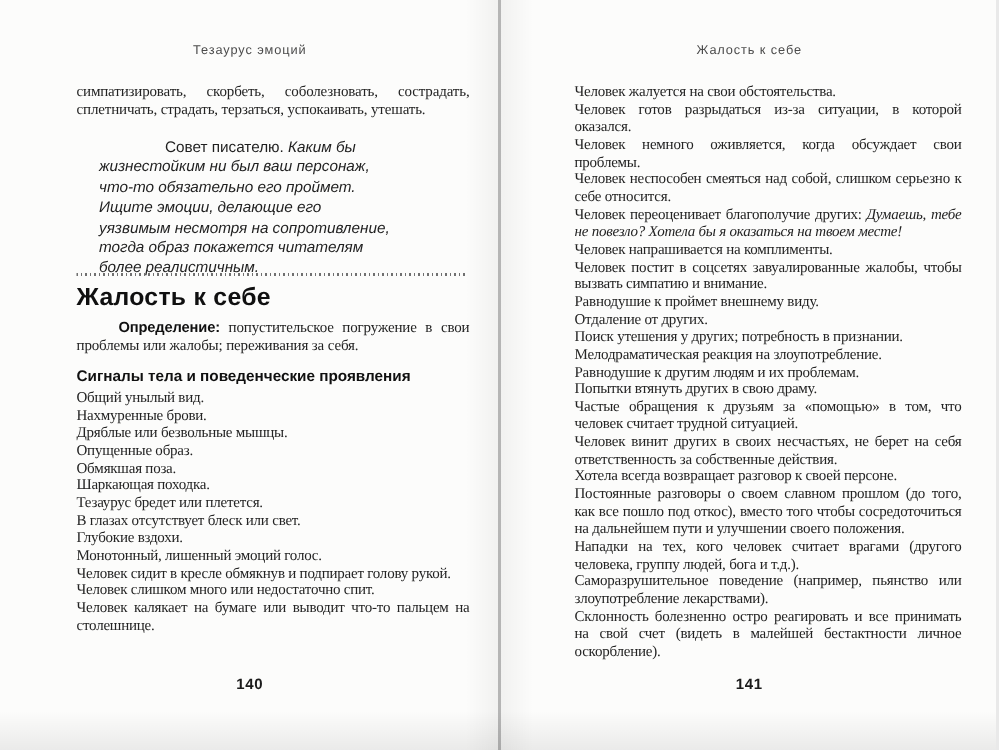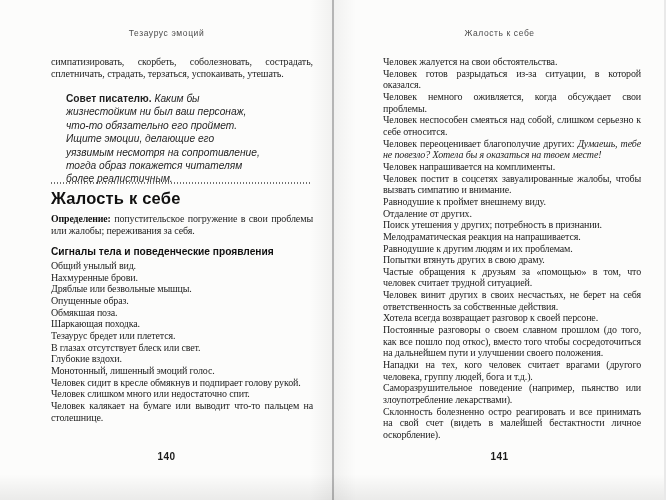--- a/index.html
+++ b/index.html
@@ -26,35 +26,35 @@
   
   .synonyms{
     position:absolute;left:51px;top:56px;width:262px;
     font-size:10px;line-height:12.4px;letter-spacing:-.1px;text-align:justify;
   }
   .advice{
     position:absolute;left:66px;top:92px;width:196px;
     font-family:"Liberation Sans",sans-serif;font-size:10.2px;
     line-height:13.4px;color:#1f1f1f;font-style:italic;
   }
-  .advice-label{font-style:normal;font-weight:bold;}
+  .advice-label{font-style:normal;font-weight:normal;margin-left:44px;}
   .rule{
     position:absolute;left:51px;top:182px;width:261px;height:2px;
     background:repeating-linear-gradient(90deg,#707070 0 1px,transparent 1px 3px);
   }
   .section-title{
     position:absolute;left:51px;top:189px;
     font-family:"Liberation Sans",sans-serif;font-weight:bold;
     font-size:16.5px;letter-spacing:.2px;color:#101010;
   }
   .definition{
     position:absolute;left:51px;top:213px;width:262px;
     font-size:10px;line-height:12.2px;letter-spacing:-.1px;text-align:justify;
   }
-  .def-label{font-family:Liberation Serif, serif;font-weight:bold;font-size:9.8px;color:#101010;}
+  .def-label{font-family:Liberation Sans, sans-serif;font-weight:bold;font-size:9.8px;color:#101010;margin-left:28px;}
   .signals-heading{
     position:absolute;left:51px;top:246px;
     font-family:"Liberation Sans",sans-serif;font-weight:bold;
     font-size:10.2px;color:#101010;
   }
   .signals{
     position:absolute;left:51px;top:260px;width:262px;
     font-size:10px;line-height:11.65px;letter-spacing:-.15px;
   }
 
@@ -121,21 +121,21 @@
         <div class="sentence">Человек жалуется на свои обстоятельства.</div>
         <div class="sentence">Человек готов разрыдаться из-за ситуации, в которой оказался.</div>
         <div class="sentence">Человек немного оживляется, когда обсуждает свои проблемы.</div>
         <div class="sentence">Человек неспособен смеяться над собой, слишком серьезно к себе относится.</div>
         <div class="sentence"><span>Человек переоценивает благополучие других: </span><em>Думаешь, тебе не повезло? Хотела бы я оказаться на твоем месте!</em></div>
         <div class="sentence">Человек напрашивается на комплименты.</div>
         <div class="sentence">Человек постит в соцсетях завуалированные жалобы, чтобы вызвать симпатию и внимание.</div>
         <div class="sentence">Равнодушие к проймет внешнему виду.</div>
         <div class="sentence">Отдаление от других.</div>
         <div class="sentence">Поиск утешения у других; потребность в признании.</div>
-        <div class="sentence">Мелодраматическая реакция на напрашивается.</div>
+        <div class="sentence">Мелодраматическая реакция на злоупотребление.</div>
         <div class="sentence">Равнодушие к другим людям и их проблемам.</div>
         <div class="sentence">Попытки втянуть других в свою драму.</div>
         <div class="sentence">Частые обращения к друзьям за «помощью» в том, что человек считает трудной ситуацией.</div>
         <div class="sentence">Человек винит других в своих несчастьях, не берет на себя ответственность за собственные действия.</div>
         <div class="sentence">Хотела всегда возвращает разговор к своей персоне.</div>
         <div class="sentence">Постоянные разговоры о своем славном прошлом (до того, как все пошло под откос), вместо того чтобы сосредоточиться на дальнейшем пути и улучшении своего положения.</div>
         <div class="sentence">Нападки на тех, кого человек считает врагами (другого человека, группу людей, бога и т.д.).</div>
         <div class="sentence">Саморазрушительное поведение (например, пьянство или злоупотребление лекарствами).</div>
         <div class="sentence">Склонность болезненно остро реагировать и все принимать на свой счет (видеть в малейшей бестактности личное оскорбление).</div>
       </div>

